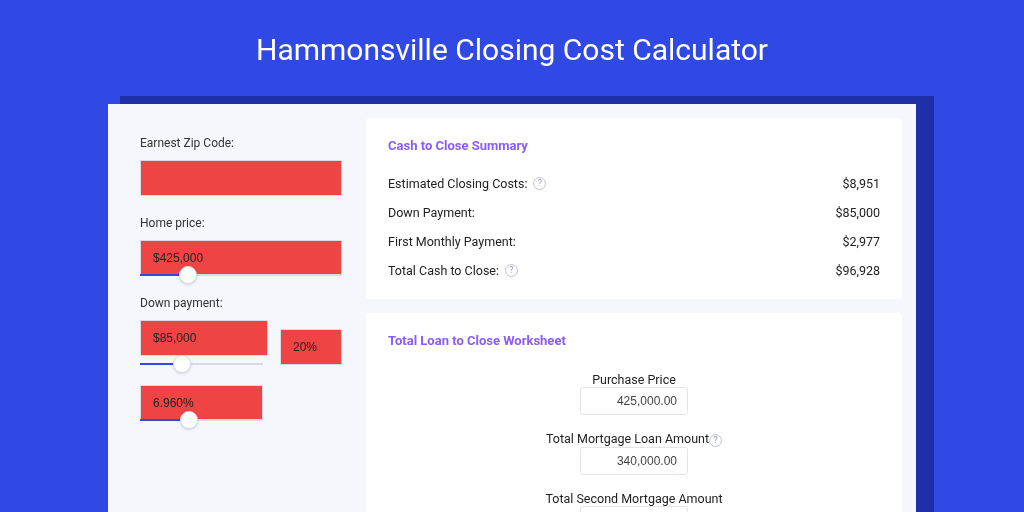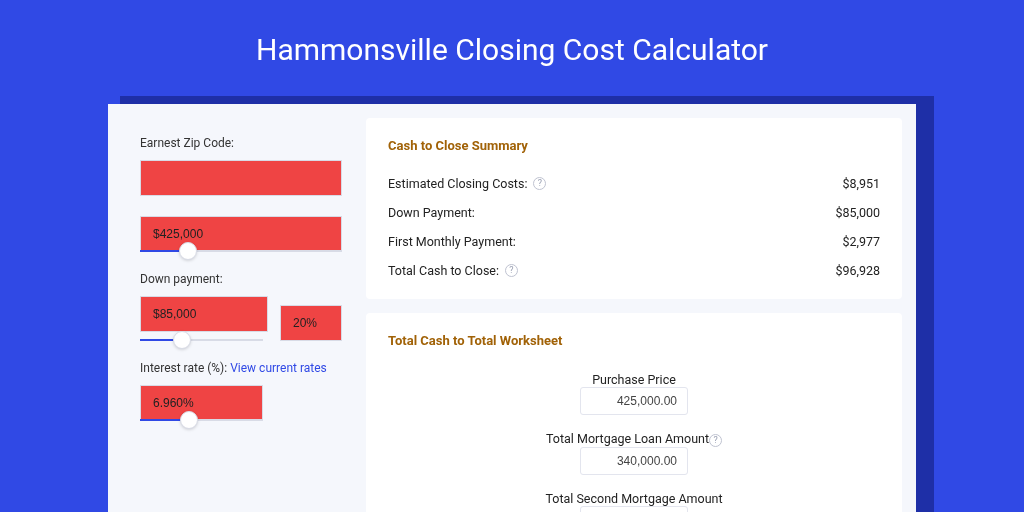--- a/index.html
+++ b/index.html
@@ -87,21 +87,21 @@
   gap: 14px;
 }
 .panel {
   background: #fff;
   border-radius: 4px;
   padding: 20px 22px 14px;
 }
 .panel-title {
   font-size: 13px;
   font-weight: 700;
-  color: #a16207;
+  color: #8b5cf6;
   margin-bottom: 16px;
 }
 .row {
   display: flex;
   justify-content: space-between;
   align-items: center;
   font-size: 12.5px;
   color: #222;
   padding: 7px 0;
 }
@@ -149,20 +149,21 @@
 <div class="card">
 
   <div class="left-col">
 
     <div class="field-group">
       <label class="field-label">Earnest Zip Code:</label>
       <input class="text-input" type="text" value="" style="">
     </div>
 
     <div class="field-group">
+      <label class="field-label">Home price:</label>
       <input class="text-input" type="text" value="$425,000" style="">
       <div class="slider-wrap">
         <div class="slider-track">
           <div class="slider-fill" style="width:24%"></div>
           <div class="slider-thumb" style="left:24%"></div>
         </div>
       </div>
     </div>
 
     <div class="field-group">
@@ -173,24 +174,20 @@
       </div>
       <div class="slider-wrap" style="width:61%">
         <div class="slider-track">
           <div class="slider-fill" style="width:34%"></div>
           <div class="slider-thumb" style="left:34%"></div>
         </div>
       </div>
     </div>
 
     <div class="field-group">
-      <label class="field-label">
-        <span>Interest rate (%):</span>
-        <a href="#" class="rate-link">View current rates</a>
-      </label>
       <input class="text-input" type="text" style="width: 61%;" value="6.960%">
       <div class="slider-wrap" style="width:61%">
         <div class="slider-track">
           <div class="slider-fill" style="width:40%"></div>
           <div class="slider-thumb" style="left:40%"></div>
         </div>
       </div>
     </div>
 
   </div>
@@ -223,21 +220,21 @@
             <div class="label">
               <span>Total Cash to Close:</span>
               <span class="help-icon">?</span>
             </div>
             <div>$96,928</div>
           </div>
         </div>
     </div>
 
     <div class="panel">
-      <div class="panel-title">Total Cash to Total Worksheet</div>
+      <div class="panel-title">Total Loan to Close Worksheet</div>
       <div id="worksheet-rows">
           <div class="ws-row">
             <div class="label"><span>Purchase Price</span></div>
             <input class="ws-input" type="text" value="425,000.00" style="">
           </div>
           <div class="ws-row">
             <div class="label"><span>Total Mortgage Loan Amount</span><span class="help-icon">?</span></div>
             <input class="ws-input" type="text" value="340,000.00" style="">
           </div>
           <div class="ws-row">

